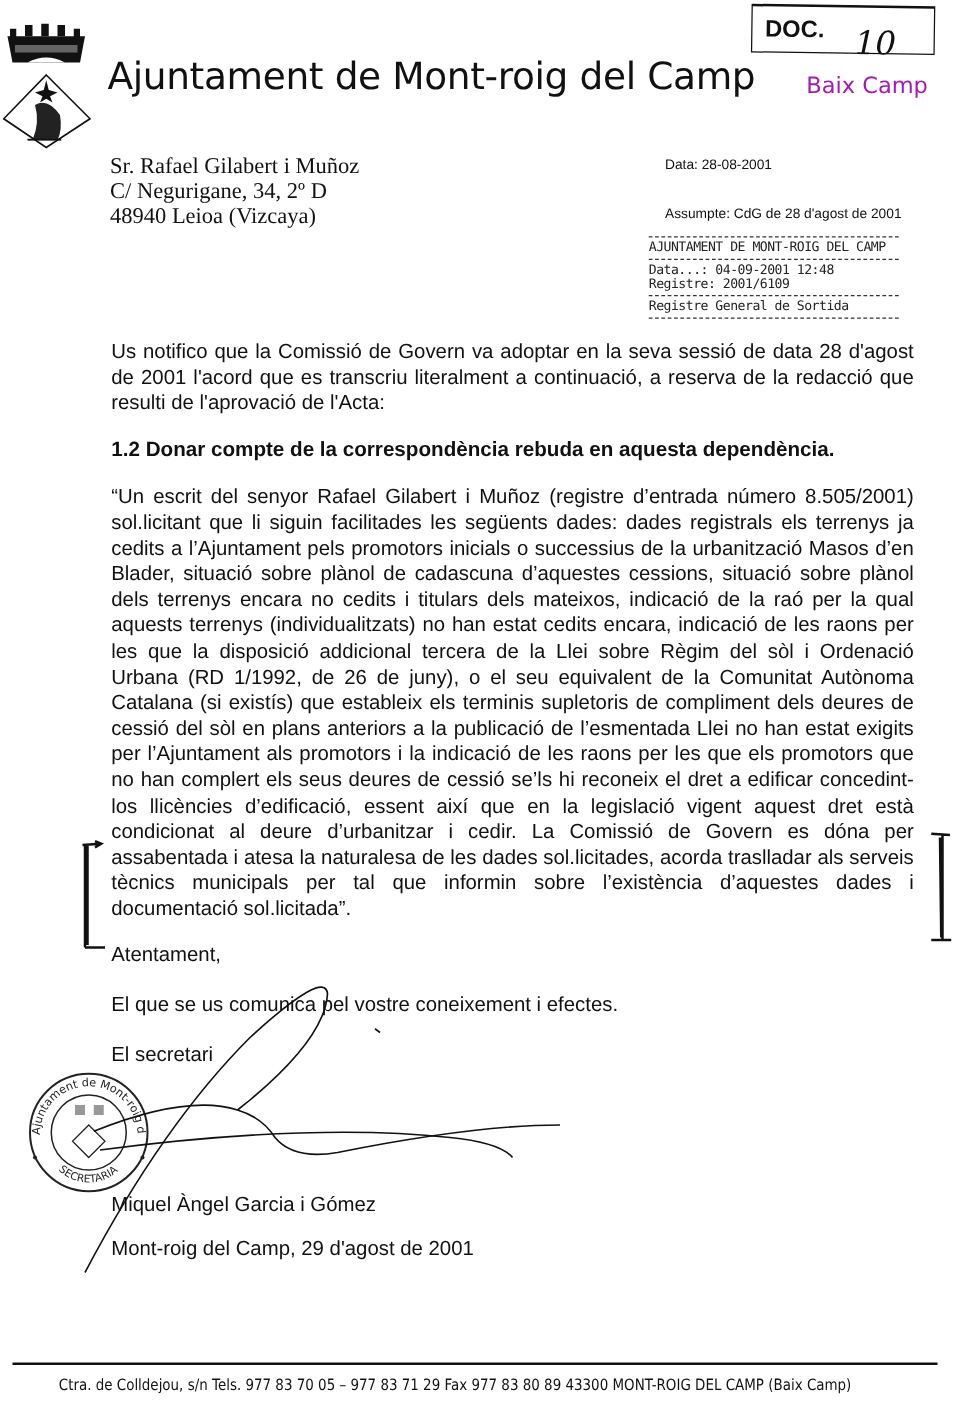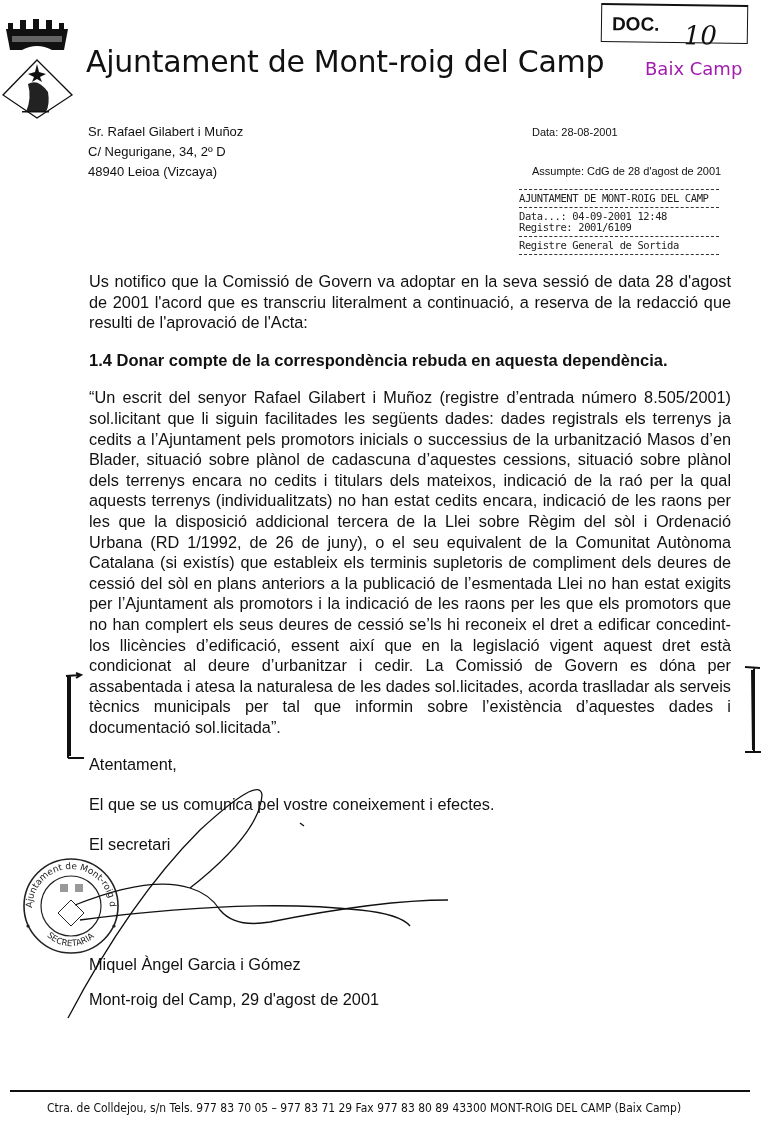--- a/index.html
+++ b/index.html
@@ -9,21 +9,21 @@
 
   
   #coat { left:2px; top:18px; width:72px; height:102px; }
   #title { left:86px; top:44px; font-family:"DejaVu Sans", sans-serif; font-size:30px; letter-spacing:-0.3px; color:#111; white-space:nowrap; }
   #title-region { left:645px; top:58px; font-family:"DejaVu Sans", sans-serif; font-size:18px; color:#a21caf; white-space:nowrap; }
   #doc-stamp { left:601px; top:4px; width:145px; height:36px; border:1.5px solid #111; border-top-width:2px; transform:rotate(0.8deg); }
   #doc-label { position:absolute; left:10px; top:8px; font-weight:bold; font-size:19px; font-family:"Liberation Sans", sans-serif; }
   #doc-num { position:absolute; left:82px; top:2px; font-size:26px; font-style:italic; font-family:"DejaVu Serif", serif; font-weight:normal;margin-top:12px; }
 
   
-  #recipient { left:88px; top:122px; font-size:13px; line-height:20px; }
+  #recipient { left:88px; top:122px; font-size:18px; line-height:20px;font-family:Liberation Serif, serif; }
   #recipient div { white-space:nowrap; }
 
   
   #date-line { left:532px; top:126px; font-size:11px; }
   #subject-line { left:532px; top:165px; font-size:11px; white-space:nowrap; }
   #reg-stamp { left:519px; top:186px; width:200px; font-family:"DejaVu Sans Mono", monospace; font-size:10.5px; line-height:11px; color:#222; }
   #reg-stamp .dash { border-top:1px dashed #333; height:0; margin:3px 0; }
   #reg-stamp .ln { white-space:nowrap; letter-spacing:-0.4px; }
 
   
@@ -97,21 +97,21 @@
   <div class="dash"></div>
   <div class="ln">Data...: 04-09-2001 12:48</div>
   <div class="ln">Registre: 2001/6109</div>
   <div class="dash"></div>
   <div class="ln">Registre General de Sortida</div>
   <div class="dash"></div>
 </div>
 
 <div id="body" class="abs">
   <p id="intro" class="para">Us notifico que la Comissió de Govern va adoptar en la seva sessió de data 28 d'agost de 2001 l'acord que es transcriu literalment a continuació, a reserva de la redacció que resulti de l'aprovació de l'Acta:</p>
-  <p id="heading" class="para">1.4 Donar compte de la correspondència rebuda en aquesta dependència.</p>
+  <p id="heading" class="para">1.2 Donar compte de la correspondència rebuda en aquesta dependència.</p>
   <p id="quote" class="para">“Un escrit del senyor Rafael Gilabert i Muñoz (registre d’entrada número 8.505/2001) sol.licitant que li siguin facilitades les següents dades: dades registrals els terrenys ja cedits a l’Ajuntament pels promotors inicials o successius de la urbanització Masos d’en Blader, situació sobre plànol de cadascuna d’aquestes cessions, situació sobre plànol dels terrenys encara no cedits i titulars dels mateixos, indicació de la raó per la qual aquests terrenys (individualitzats) no han estat cedits encara, indicació de les raons per les que la disposició addicional tercera de la Llei sobre Règim del sòl i Ordenació Urbana (RD 1/1992, de 26 de juny), o el seu equivalent de la Comunitat Autònoma Catalana (si existís) que estableix els terminis supletoris de compliment dels deures de cessió del sòl en plans anteriors a la publicació de l’esmentada Llei no han estat exigits per l’Ajuntament als promotors i la indicació de les raons per les que els promotors que no han complert els seus deures de cessió se’ls hi reconeix el dret a edificar concedint-los llicències d’edificació, essent així que en la legislació vigent aquest dret està condicionat al deure d’urbanitzar i cedir. La Comissió de Govern es dóna per assabentada i atesa la naturalesa de les dades sol.licitades, acorda traslladar als serveis tècnics municipals per tal que informin sobre l’existència d’aquestes dades i documentació sol.licitada”.</p>
   <p id="regards" class="para">Atentament,</p>
   <p id="closing" class="para">El que se us comunica pel vostre coneixement i efectes.</p>
   <p id="role" class="para">El secretari</p>
 </div>
 
 <div id="signer" class="abs">Miquel Àngel Garcia i Gómez</div>
 <div id="place-date" class="abs">Mont-roig del Camp, 29 d'agost de 2001</div>
 
 <svg id="bracket-left" class="abs" viewBox="0 0 30 90">

